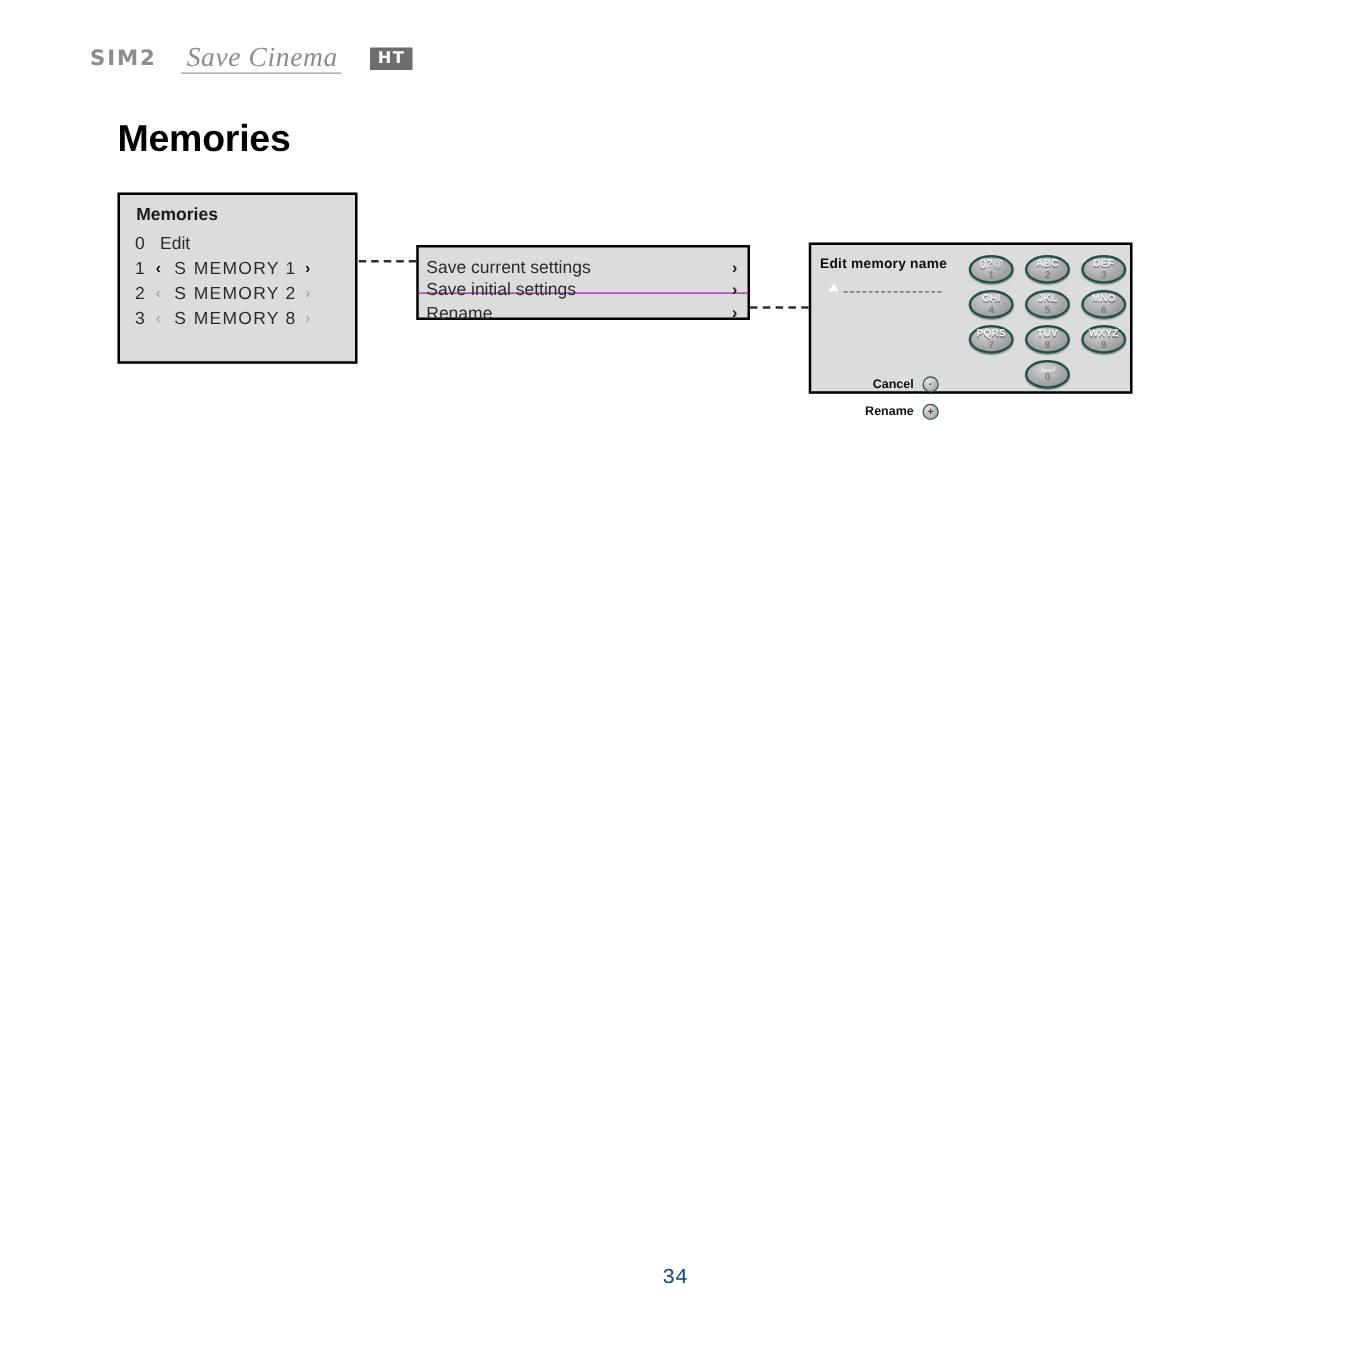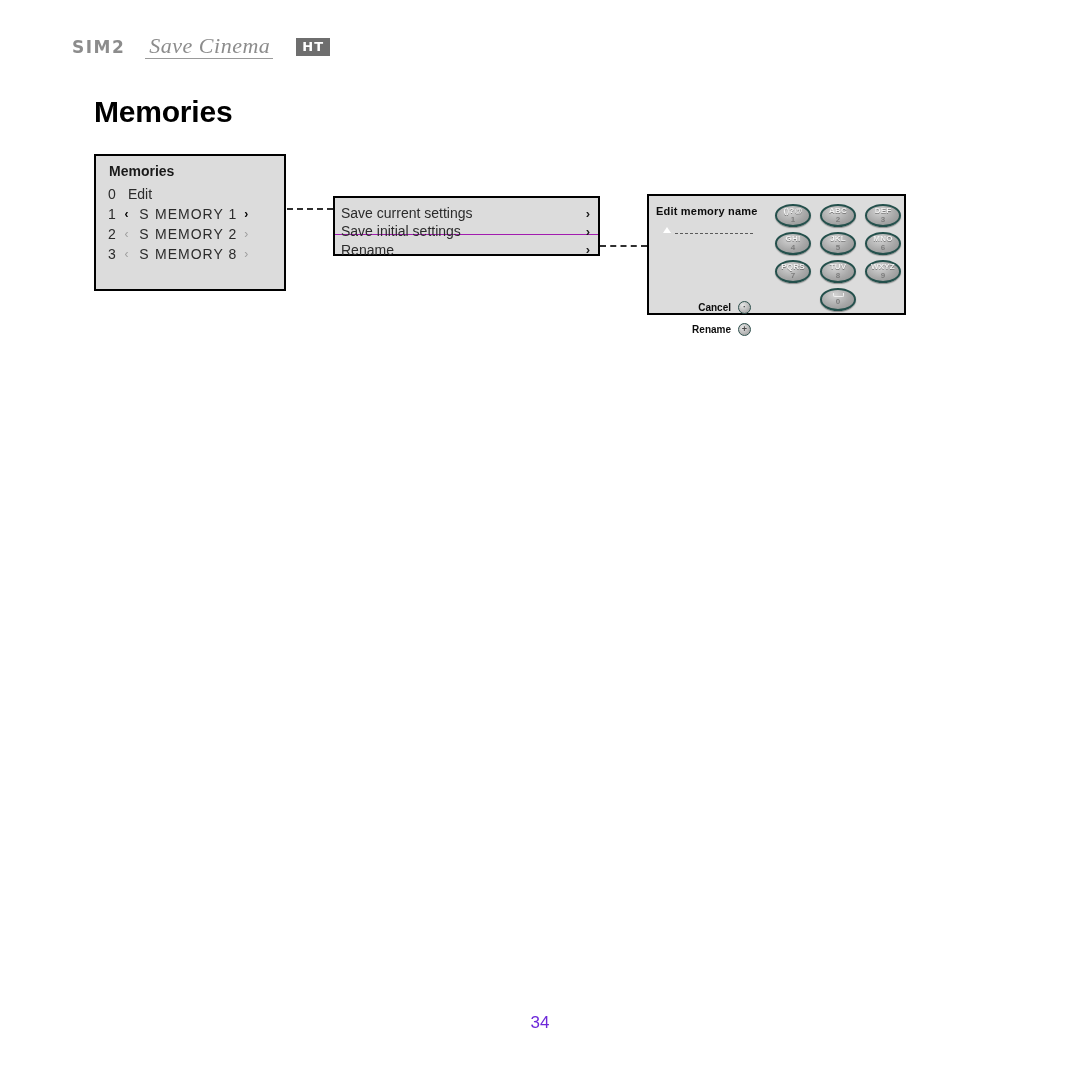--- a/index.html
+++ b/index.html
@@ -307,21 +307,22 @@
   #connector-right { left: 600px; top: 245px; width: 47px; }
 
   
   #page-number {
     position: absolute;
     left: 0;
     right: 0;
     top: 1013px;
     text-align: center;
     font-size: 17px;
-    color: #6d28d9;
+    color: #0c4a6e;
+    font-family: Liberation Mono, monospace;
   }
 </style>
 </head>
 <body>
 
 <div id="brand-logo">
   <span class="sim2">SIM2</span>
   <span class="grandcinema">Save Cinema</span>
   <span class="ht-badge">HT</span>
 </div>

